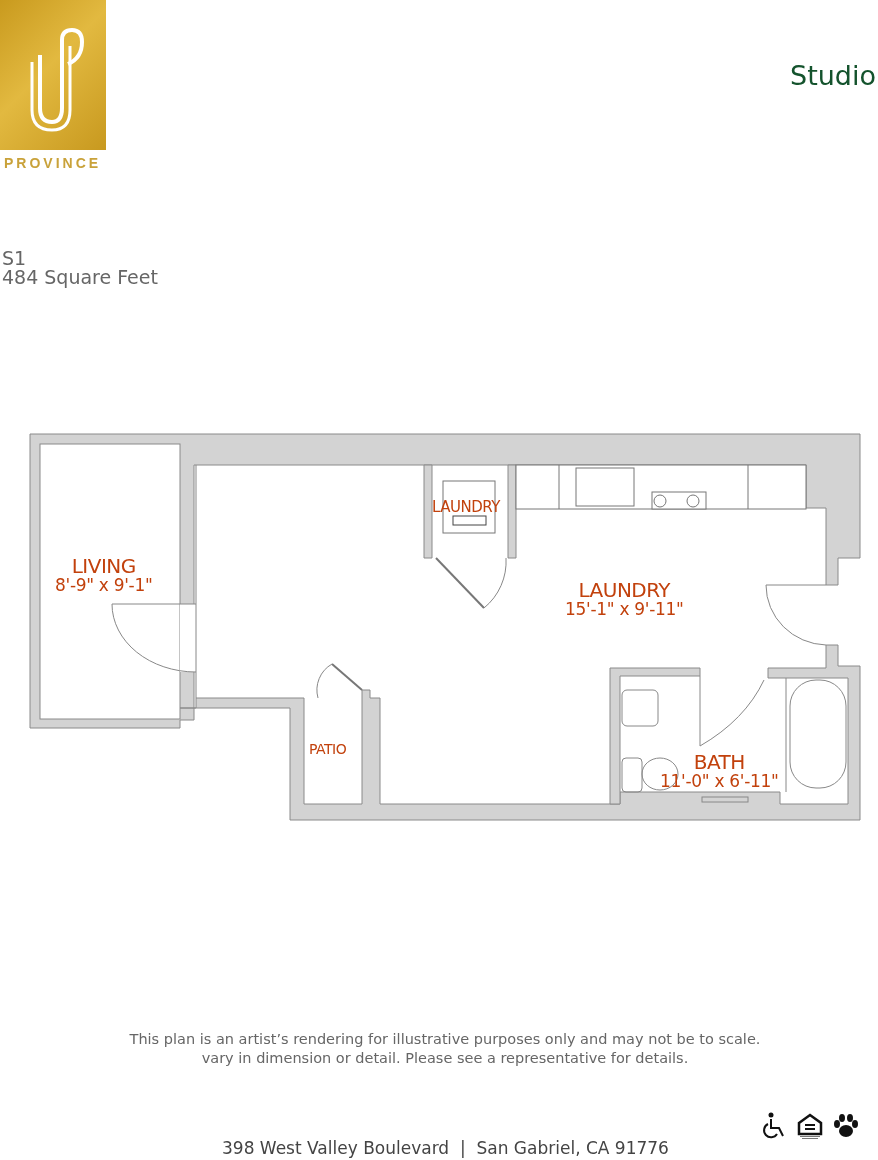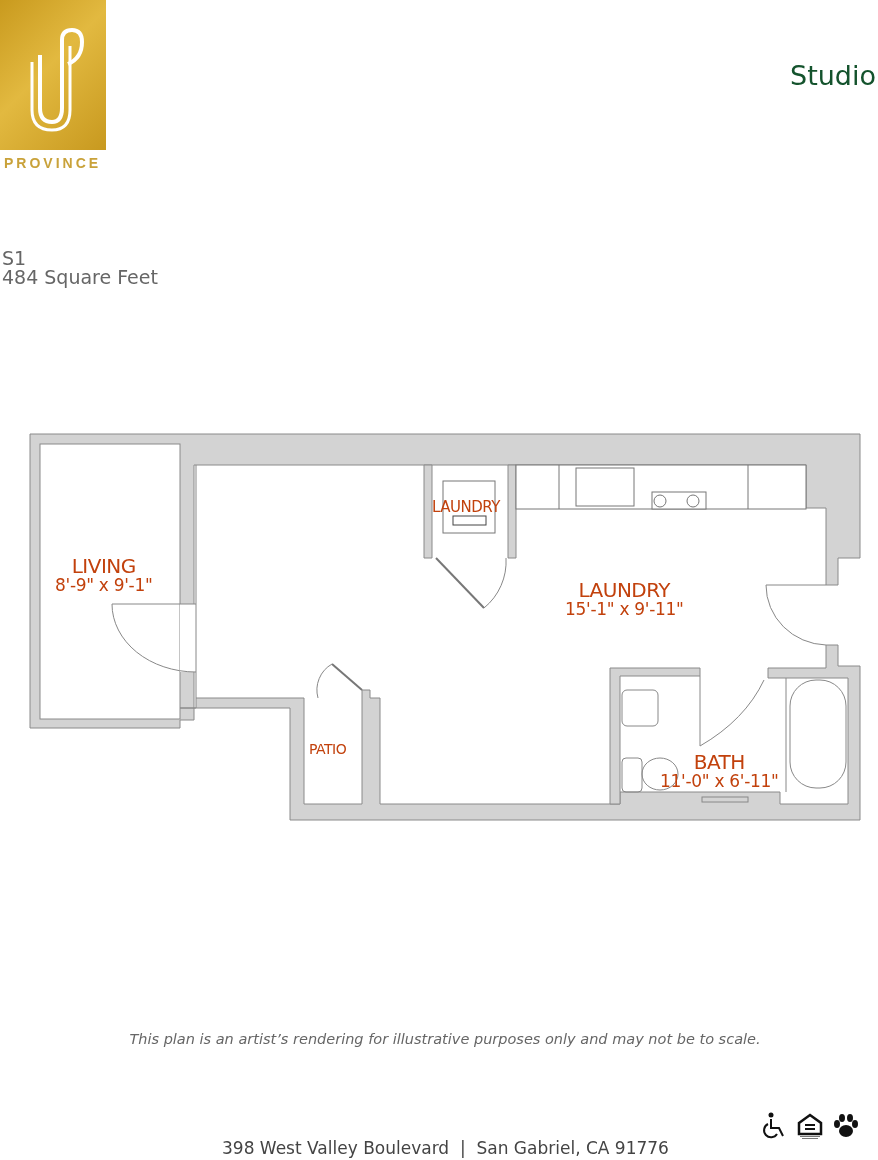--- a/index.html
+++ b/index.html
@@ -6,21 +6,21 @@
   body{width:878px;height:1160px;position:relative;overflow:hidden;font-family:"DejaVu Sans","Liberation Sans",sans-serif;color:#555;}
   .logo{position:absolute;left:0;top:0;width:106px;height:150px;background:linear-gradient(135deg,#c99a1e 0%,#e2b940 45%,#c8991f 100%);}
   .logo-word{position:absolute;left:4px;top:155px;width:110px;font-family:"Liberation Sans",sans-serif;font-weight:bold;letter-spacing:3px;font-size:14px;color:#c9a23a;}
   .unit-type{position:absolute;right:2px;top:60px;font-size:27px;color:#14532d;font-family:"DejaVu Sans",sans-serif;}
   .plan-name{position:absolute;left:2px;top:238px;font-size:19px;color:#666;margin-top:9px;}
   .plan-sqft{position:absolute;left:2px;top:266px;font-size:19px;color:#666;}
   .floorplan{position:absolute;left:0;top:420px;width:878px;height:420px;}
   .label{position:absolute;color:#c2410c;font-family:"DejaVu Sans",sans-serif;text-align:center;white-space:nowrap;line-height:1.05;}
   .label .n{font-size:20px;letter-spacing:-0.5px;}
   .label .d{font-size:17px;letter-spacing:-0.3px;}
-  .disclaimer{position:absolute;left:95px;width:700px;top:1030px;text-align:center;font-size:14.5px;line-height:19px;color:#666;font-style:italic;}
+  .disclaimer{position:absolute;left:95px;width:700px;top:1030px;text-align:center;font-size:14.5px;line-height:19px;color:#666;}
   .address{position:absolute;left:222px;top:1138px;font-size:17px;color:#444;}
   .icons{position:absolute;left:762px;top:1112px;display:flex;gap:8px;align-items:center;}
 </style>
 </head>
 <body>
 
 <div class="logo">
   <svg width="106" height="150" viewBox="0 0 106 150">
     <path d="M40 55 L40 108 Q40 122 52 122 Q62 122 62 108 L62 40 Q62 30 72 30 Q82 30 82 42 Q82 58 68 64" fill="none" stroke="#fff" stroke-width="4"></path>
     <path d="M32 62 L32 110 Q32 130 52 130 Q70 130 70 110 L70 46" fill="none" stroke="#fff" stroke-width="3"></path>
@@ -101,20 +101,21 @@
     <div class="n" style="font-size:14px;">PATIO</div>
   </div>
   <div class="label" style="left:660px;top:298px;margin-top:34px;">
     <div class="n">BATH</div>
     <div class="d">11'-0" x 6'-11"</div>
   </div>
 </div>
 
 <div class="disclaimer">
   <div>This plan is an artist’s rendering for illustrative purposes only and may not be to scale.</div>
+  <div>vary in dimension or detail. Please see a  representative for details.</div>
 </div>
 
 <div class="address" style="white-space:pre;">398 West Valley Boulevard  |  San Gabriel, CA 91776</div>
 
 <div class="icons">
   <svg width="26" height="28" viewBox="0 0 26 28">
     <circle cx="9" cy="3" r="2.5" fill="#111"></circle>
     <path d="M9 7 L9 16 L17 16 L21 24" fill="none" stroke="#111" stroke-width="2"></path>
     <path d="M6 12 A7 7 0 1 0 15 22" fill="none" stroke="#111" stroke-width="2"></path>
   </svg>

